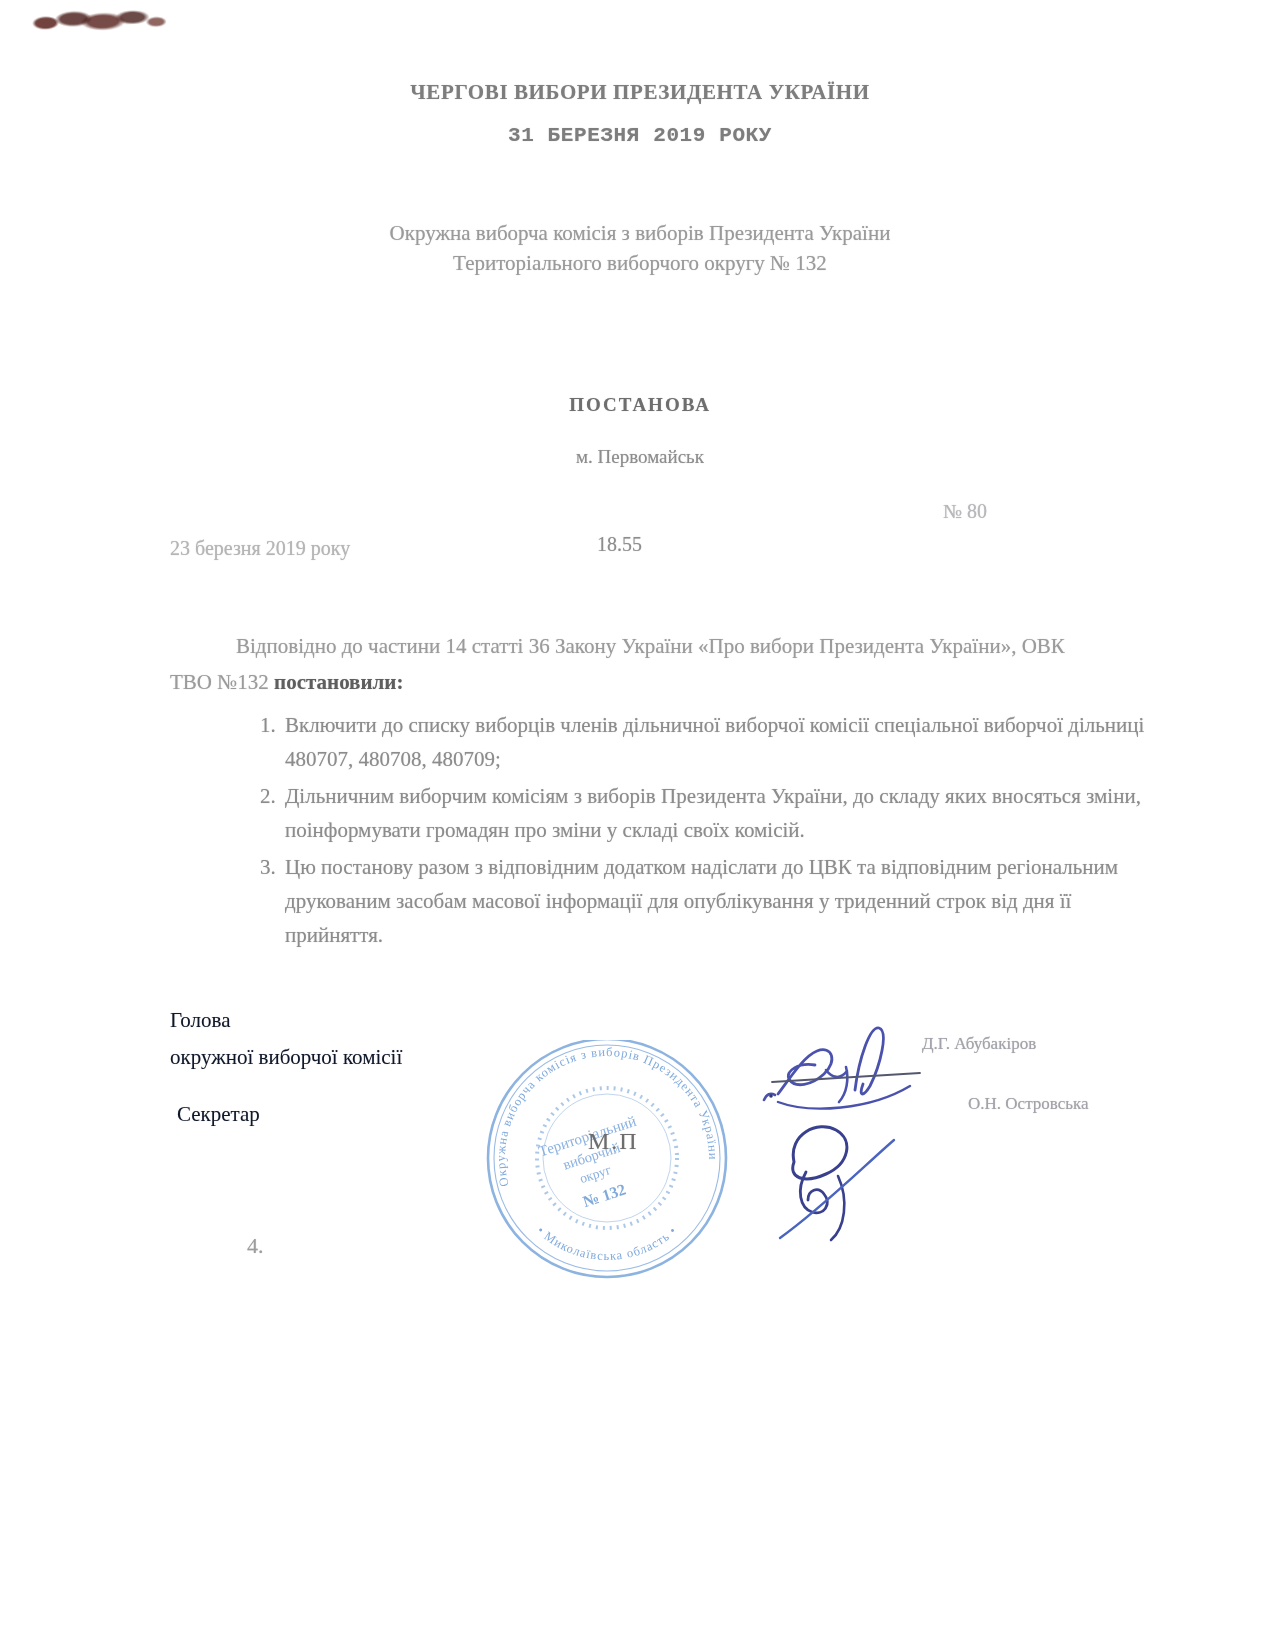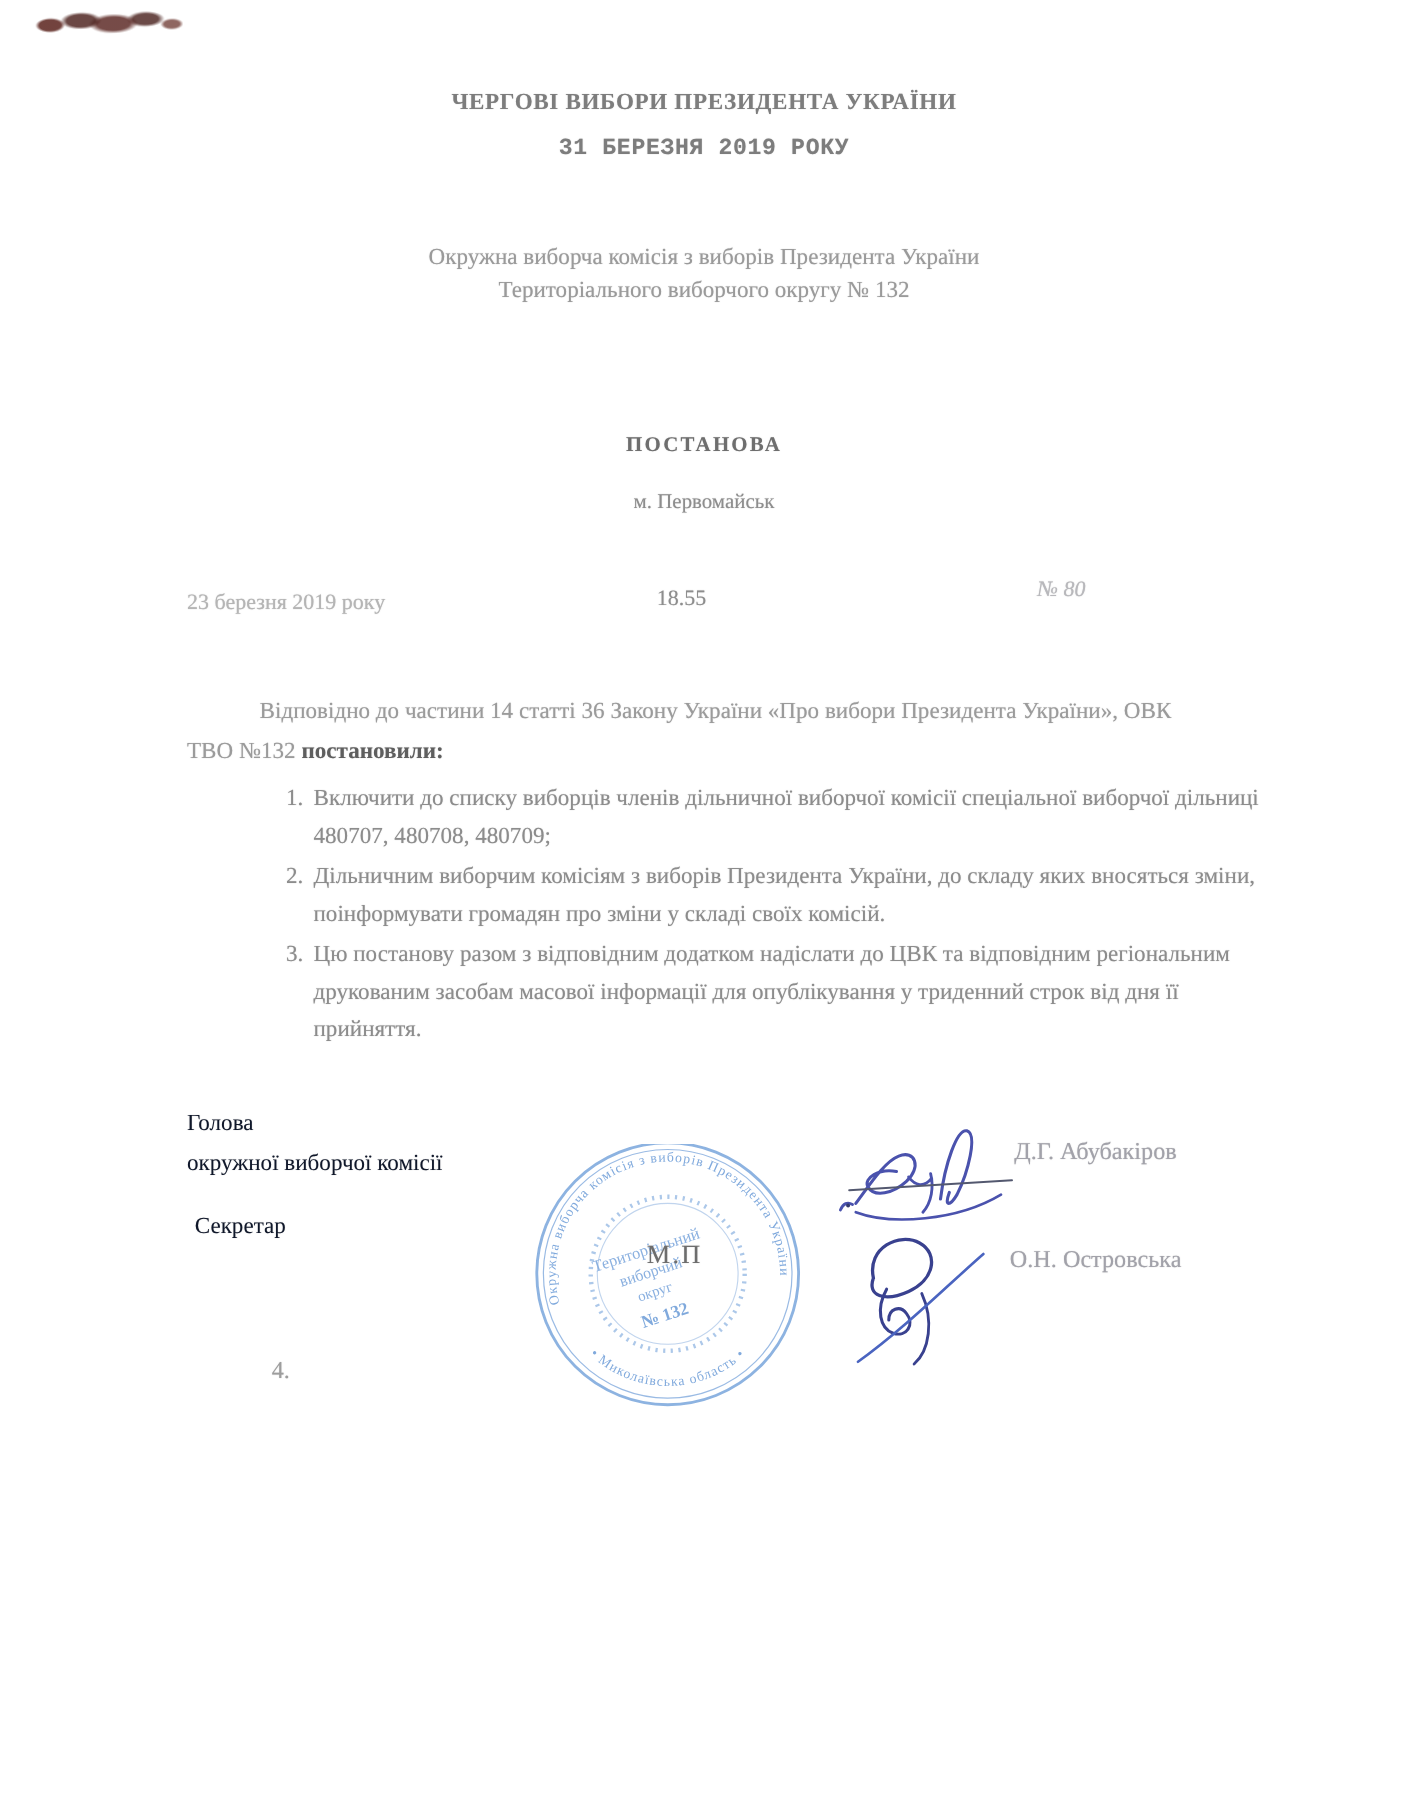--- a/index.html
+++ b/index.html
@@ -20,21 +20,21 @@
   .city{font-size:19px;color:#8d8d8d;}
   .meta{font-size:20px;}
   .meta-date{color:#b5b5b5;}
   .meta-time{color:#8d8d8d;}
   .meta-num{color:#b8b8bc;}
   .bodytxt{font-size:21px;color:#9b9b9b;line-height:36px;}
   .bodytxt b{color:#5e5e5e;}
   .list{font-size:21px;color:#8c8c8c;line-height:34px;margin:0;padding-left:38px;}
   .list li{margin-bottom:3px;padding-left:4px;}
   .sig-label{font-size:21px;color:#0f172a;}
-  .sig-name{font-size:22px;color:#a2a2aa;}
+  .sig-name{font-size:17px;color:#a2a2aa;}
   .mp{font-size:24px;color:#6d6d6d;letter-spacing:2px;}
   .footnote{font-size:22px;color:#9d9d9d;}
   
   .smudge{
     left:26px;top:3px;width:140px;height:34px;
     background:
       radial-gradient(ellipse 18px 9px at 14% 55%, rgba(90,34,28,.85) 0 55%, rgba(90,34,28,0) 75%),
       radial-gradient(ellipse 26px 11px at 34% 45%, rgba(70,26,22,.8) 0 50%, rgba(70,26,22,0) 72%),
       radial-gradient(ellipse 30px 12px at 55% 55%, rgba(84,30,26,.8) 0 50%, rgba(84,30,26,0) 75%),
       radial-gradient(ellipse 24px 10px at 76% 45%, rgba(66,24,20,.78) 0 48%, rgba(66,24,20,0) 72%),
@@ -56,38 +56,38 @@
   <div class="abs center hdr scan" style="top:124px;font-family:Liberation Mono, monospace;">31 БЕРЕЗНЯ 2019 РОКУ</div>
 
   <div class="abs center comm scan" style="top:218px;">Окружна виборча комісія з виборів Президента України</div>
   <div class="abs center comm scan" style="top:248px;">Територіального виборчого округу № 132</div>
 
   <div class="abs center doctype scan" style="top:394px;">ПОСТАНОВА</div>
   <div class="abs center city scan" style="top:446px;">м. Первомайськ</div>
 
   <div class="abs meta meta-date scan" style="left:170px;top:537px;">23 березня 2019 року</div>
   <div class="abs meta meta-time scan" style="left:597px;top:533px;">18.55</div>
-  <div class="abs meta meta-num scan" style="left:943px;top:525px;font-style:italic;">№  80</div>
+  <div class="abs meta meta-num scan" style="left:943px;top:500px;">№  80</div>
 
   <div class="abs bodytxt scan" style="left:170px;top:628px;width:938px;text-indent:66px;">
     <span>Відповідно до частини 14 статті 36 Закону України «Про вибори Президента України», ОВК ТВО №132 </span><b>постановили:</b>
   </div>
 
   <ol class="abs list scan" style="left:243px;top:708px;width:872px;">
     <li>Включити до списку виборців членів дільничної виборчої комісії спеціальної виборчої дільниці 480707, 480708, 480709;</li>
     <li>Дільничним виборчим комісіям з виборів Президента України, до складу яких вносяться зміни, поінформувати громадян про  зміни у складі своїх комісій.</li>
     <li>Цю постанову разом з відповідним додатком надіслати до ЦВК та відповідним регіональним друкованим засобам масової інформації для опублікування у триденний строк від дня її прийняття.</li>
   </ol>
 
   <div class="abs sig-label scan" style="left:170px;top:1008px;">Голова</div>
   <div class="abs sig-label scan" style="left:170px;top:1045px;">окружної виборчої комісії</div>
   <div class="abs sig-label scan" style="left:177px;top:1102px;">Секретар</div>
 
   <div class="abs sig-name scan" style="left:922px;top:1034px;">Д.Г. Абубакіров</div>
-  <div class="abs sig-name scan" style="left:918px;top:1094px;margin-top:38px;">О.Н. Островська</div>
+  <div class="abs sig-name scan" style="left:968px;top:1094px;">О.Н. Островська</div>
 
   <svg class="abs stamp" style="left:482px;top:1040px;" width="250" height="240" viewBox="0 0 250 240">
     <g fill="none" stroke="#6f9ed8">
       <circle cx="125" cy="118" r="119" stroke-width="2.6" opacity=".9"></circle>
       <circle cx="125" cy="118" r="113" stroke-width="1.1" opacity=".8"></circle>
       <circle cx="125" cy="118" r="70" stroke-width="4" stroke-dasharray="2 5" opacity=".65"></circle>
       <circle cx="125" cy="118" r="64" stroke-width="1" opacity=".5"></circle>
     </g>
     <defs>
       <path id="arcTop" d="M 29.2,152.9 A 102,102 0 1 1 220.9,152.9"></path>

